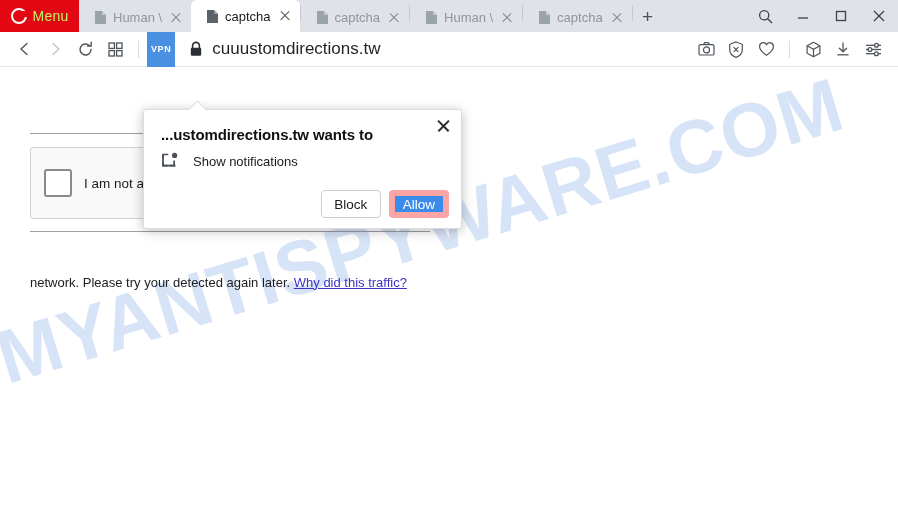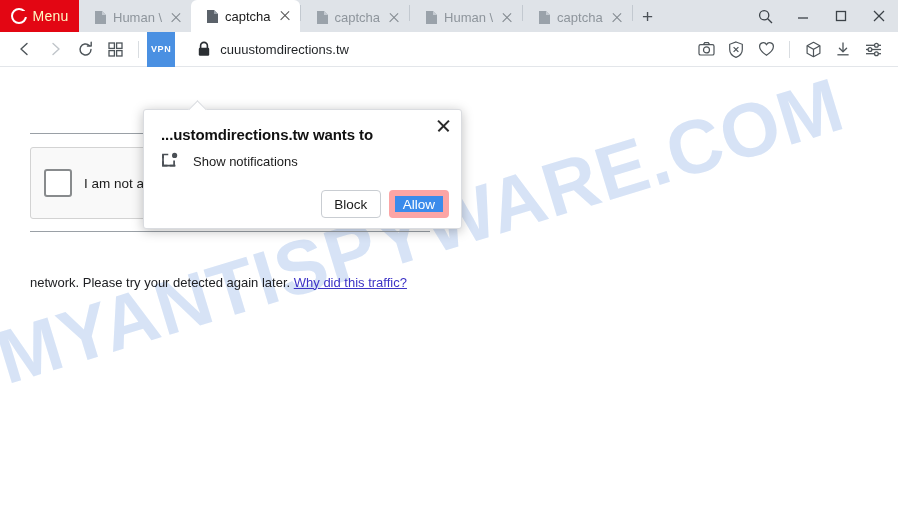--- a/index.html
+++ b/index.html
@@ -21,21 +21,21 @@
     height: 32px;
     background: #dfe3e8;
     display: flex;
     align-items: flex-end;
     position: relative;
     flex: 0 0 32px;
   }
   .menu-btn {
     width: 79px; height: 32px;
     background: #e30613;
-    color: #fef9c3;
+    color: #bef264;
     display: flex; align-items: center; justify-content: center;
     gap: 6px;
     font-size: 14px;
     cursor: pointer;
     flex: 0 0 79px;
   }
   .opera-o {
     width: 16px; height: 16px;
     border: 2.6px solid #fff;
     border-radius: 50%;
@@ -136,25 +136,25 @@
   .tbtn.disabled { color: #c0c5ca; }
   .tbsep { width: 1px; height: 17px; background: #d9dde1; margin: 0 8px; }
   .vpnbadge {
     background: #4a90e2;
     color: #fff;
     font-size: 9px;
     font-weight: bold;
     letter-spacing: .6px;
     padding: 18px 4px;
     border-radius: 2px;
-    margin-right: 22px;
+    margin-right: 14px;
   }
   .lockwrap { margin-right: 9px; display:flex; align-items:center; }
   .urltext {
-    font-size: 13px;
+    font-size: 17px;
     color: #1f2225;
     flex: 1 1 auto;
     white-space: nowrap;
     overflow: hidden;
   }
   .tbright { display: flex; align-items: center; }
 
   
   .page {
     position: relative;

